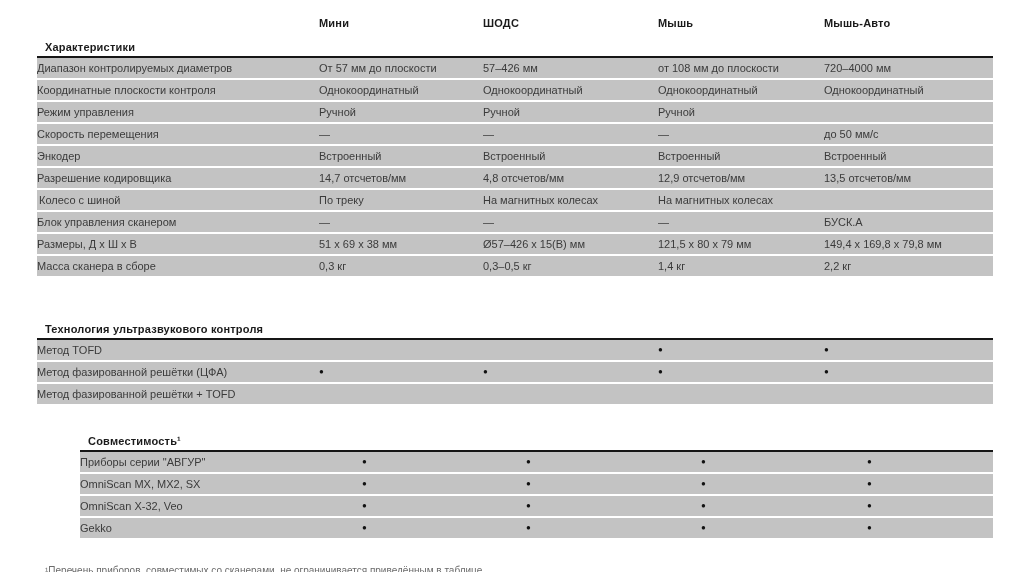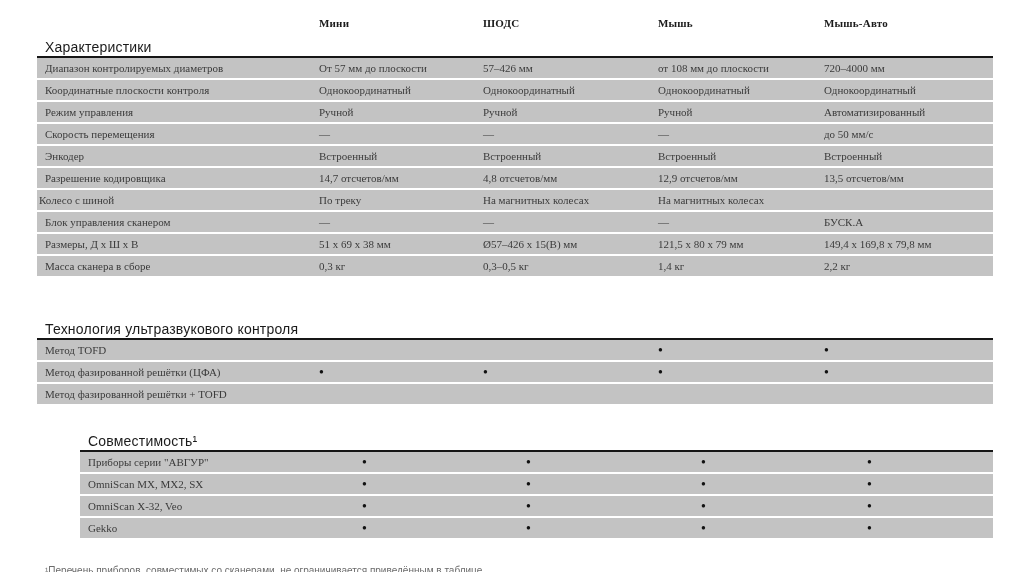--- a/index.html
+++ b/index.html
@@ -10,58 +10,57 @@
     font-family: "Liberation Sans", sans-serif;
   }
   .sheet {
     position: absolute;
     left: 37px; top: 14px;
     width: 956px;
   }
   .grid-row {
     display: grid;
     grid-template-columns: 280px 164px 175px 166px 171px;
-    font-family: Liberation Serif, serif;
   }
   .col-headers {
     height: 26px;
     box-sizing: border-box;
     padding-top: 3px;
   }
   .col-headers .cell {
     font-weight: bold;
     font-size: 11px;
     color: #1b1b1b;
     padding-left: 2px;
     letter-spacing: 0.2px;
   }
   .section-title {
-    font-weight: normal;
-    font-size: 14px;
+    font-weight: bold;
+    font-size: 11px;
     color: #1b1b1b;
     height: 14px;
     line-height: 14px;
     padding-left: 8px;
     margin-bottom: 2px;
     letter-spacing: 0.2px;
   }
   .spec-table {
     border-top: 2px solid #161616;
   }
   .row {
     height: 20px;
     line-height: 20px;
     background: #c3c3c3;
     margin-bottom: 2px;
     font-size: 11px;
     color: #3b3b3b;
   }
   .row:last-child { margin-bottom: 0; }
   .cell { overflow: hidden; white-space: nowrap; }
-  .cell-label { padding-left: 8px; }
+  .cell-label { padding-left: 0; }
   .cell-value { padding-left: 2px; }
   .dot { font-size: 8px; color: #111111; }
   #sections > .section:nth-child(2) { margin-top: 46px; }
   #sections > .section:nth-child(3) { margin-top: 30px; margin-left: 43px; }
   .footnote {
     position: absolute;
     left: 45px; top: 565px;
     font-size: 10px;
     color: #6b6b6b;
     white-space: nowrap;
@@ -96,21 +95,20 @@
             <div class="cell cell-value">Однокоординатный</div>
             <div class="cell cell-value">Однокоординатный</div>
             <div class="cell cell-value">Однокоординатный</div>
             <div class="cell cell-value">Однокоординатный</div>
           </div>
           <div class="grid-row row">
             <div class="cell cell-label">Режим управления</div>
             <div class="cell cell-value">Ручной</div>
             <div class="cell cell-value">Ручной</div>
             <div class="cell cell-value">Ручной</div>
-            <div class="cell cell-value">Автоматизированный</div>
           </div>
           <div class="grid-row row">
             <div class="cell cell-label">Скорость перемещения</div>
             <div class="cell cell-value">—</div>
             <div class="cell cell-value">—</div>
             <div class="cell cell-value">—</div>
             <div class="cell cell-value">до 50 мм/с</div>
           </div>
           <div class="grid-row row">
             <div class="cell cell-label">Энкодер</div>

